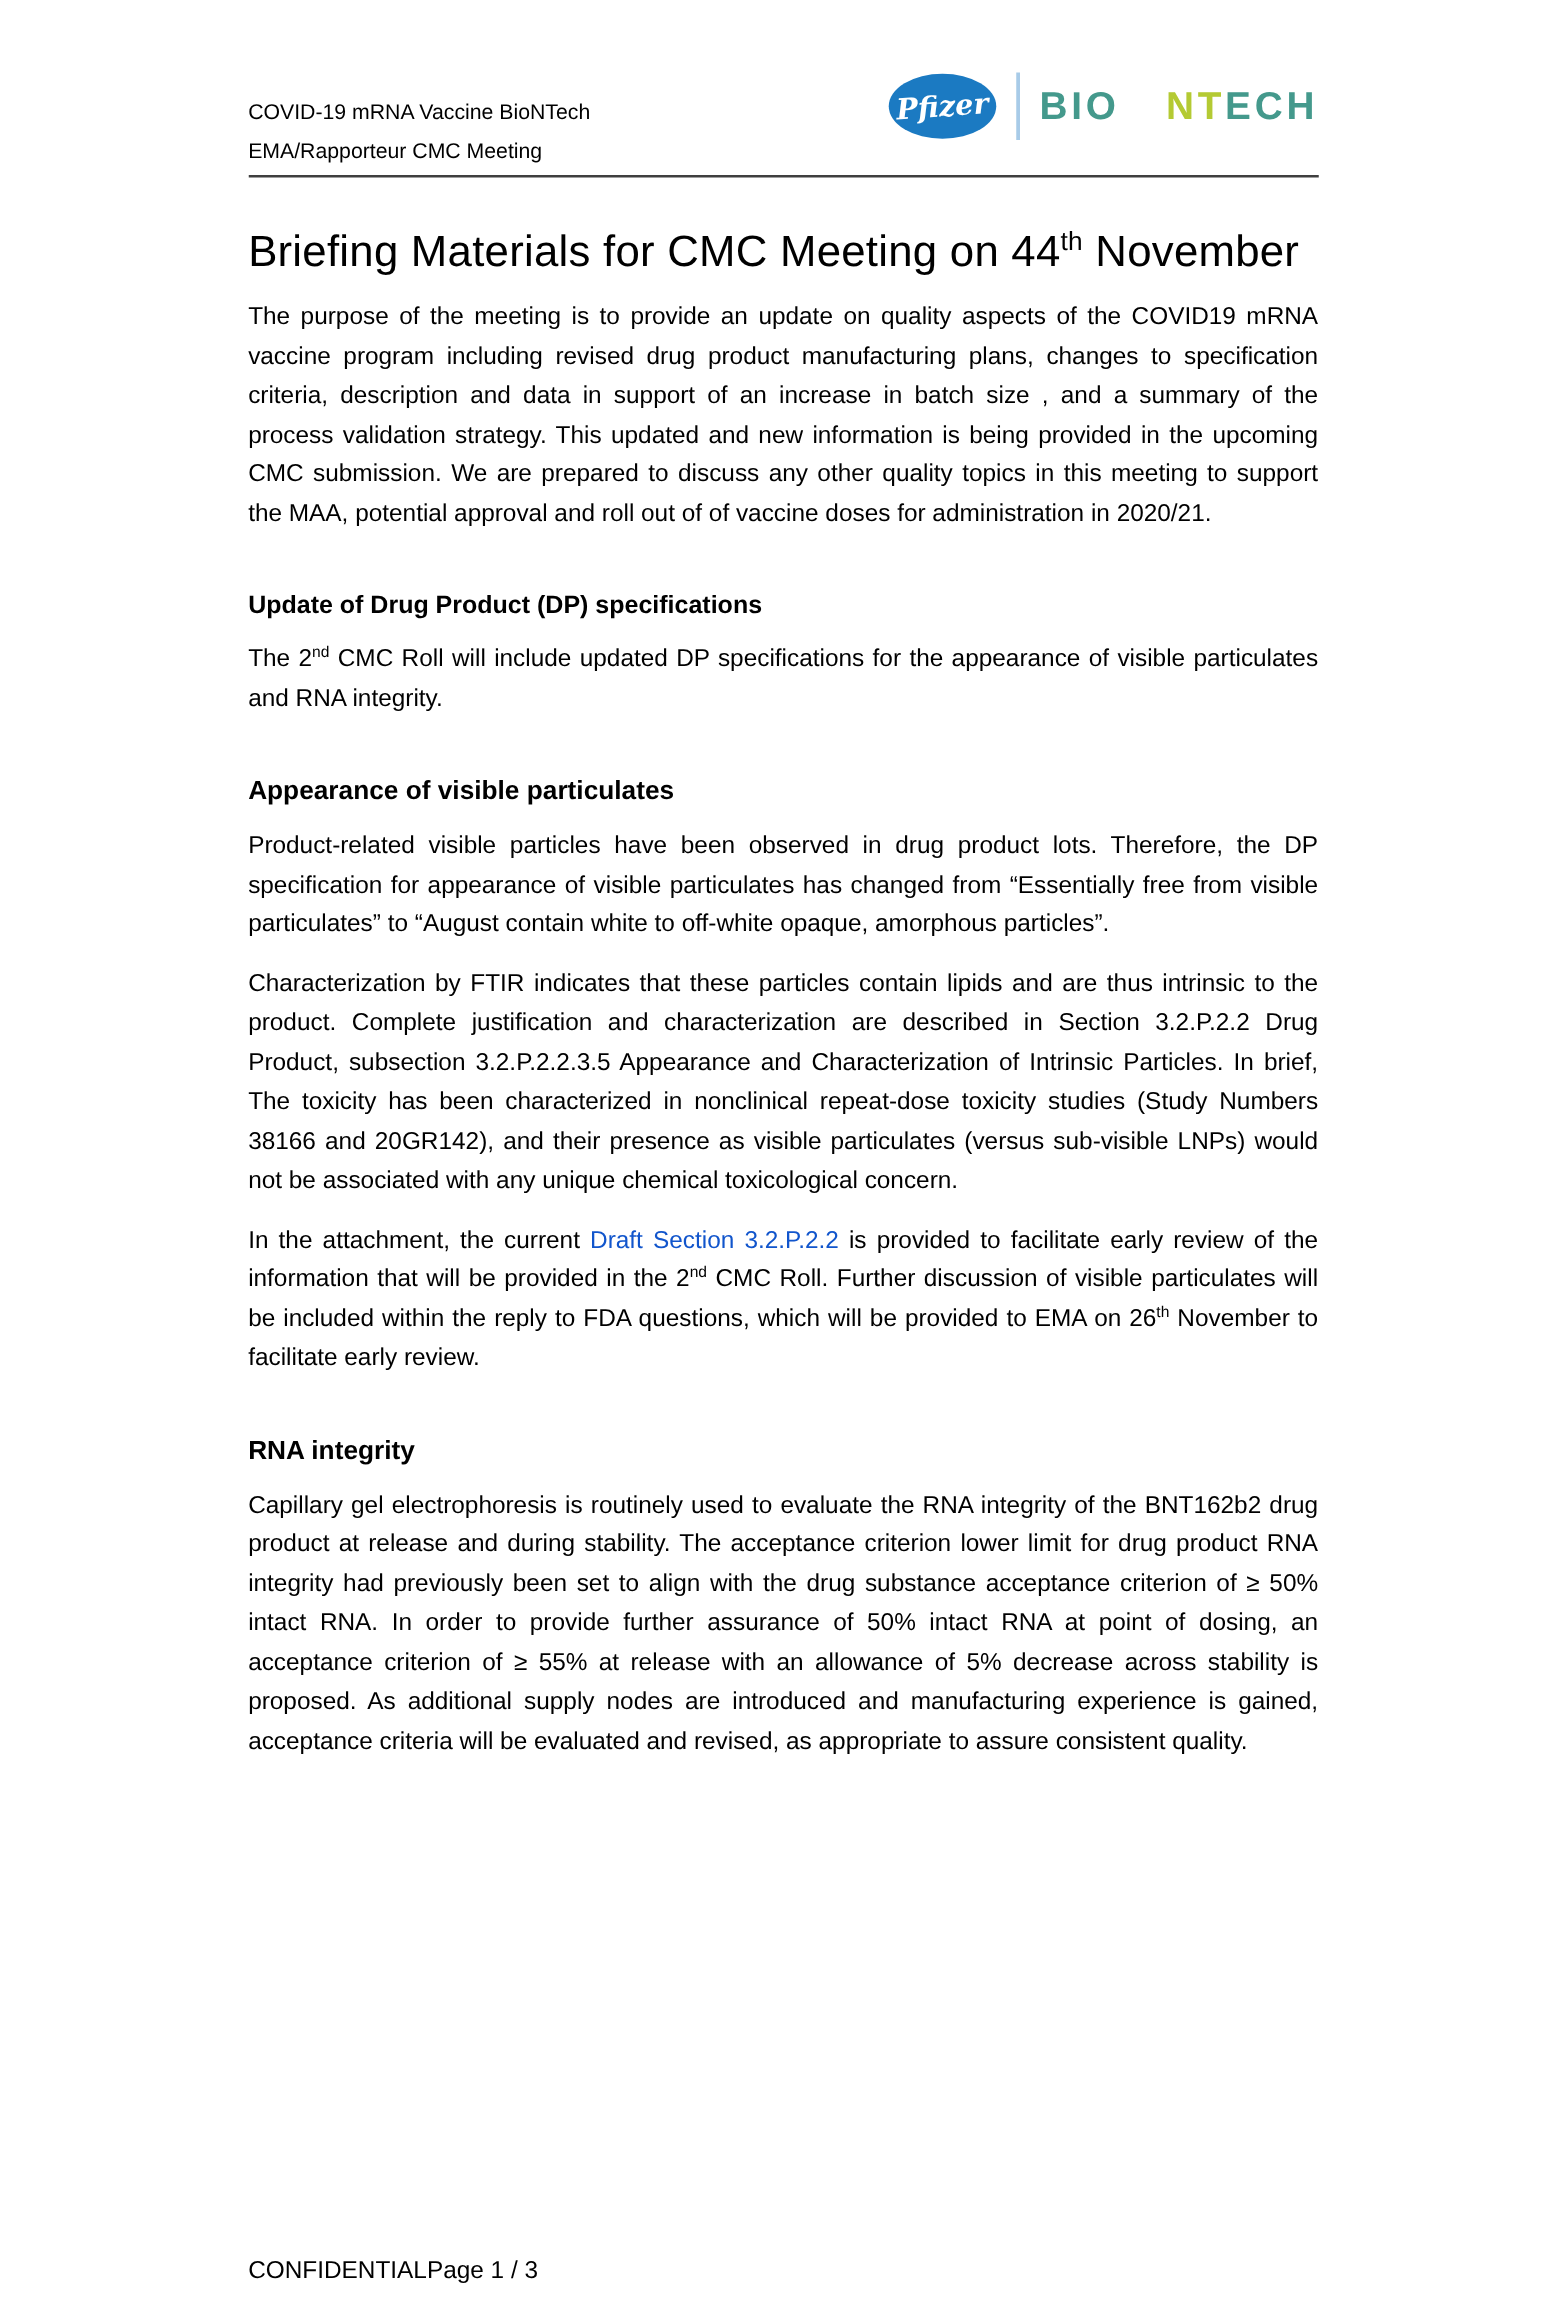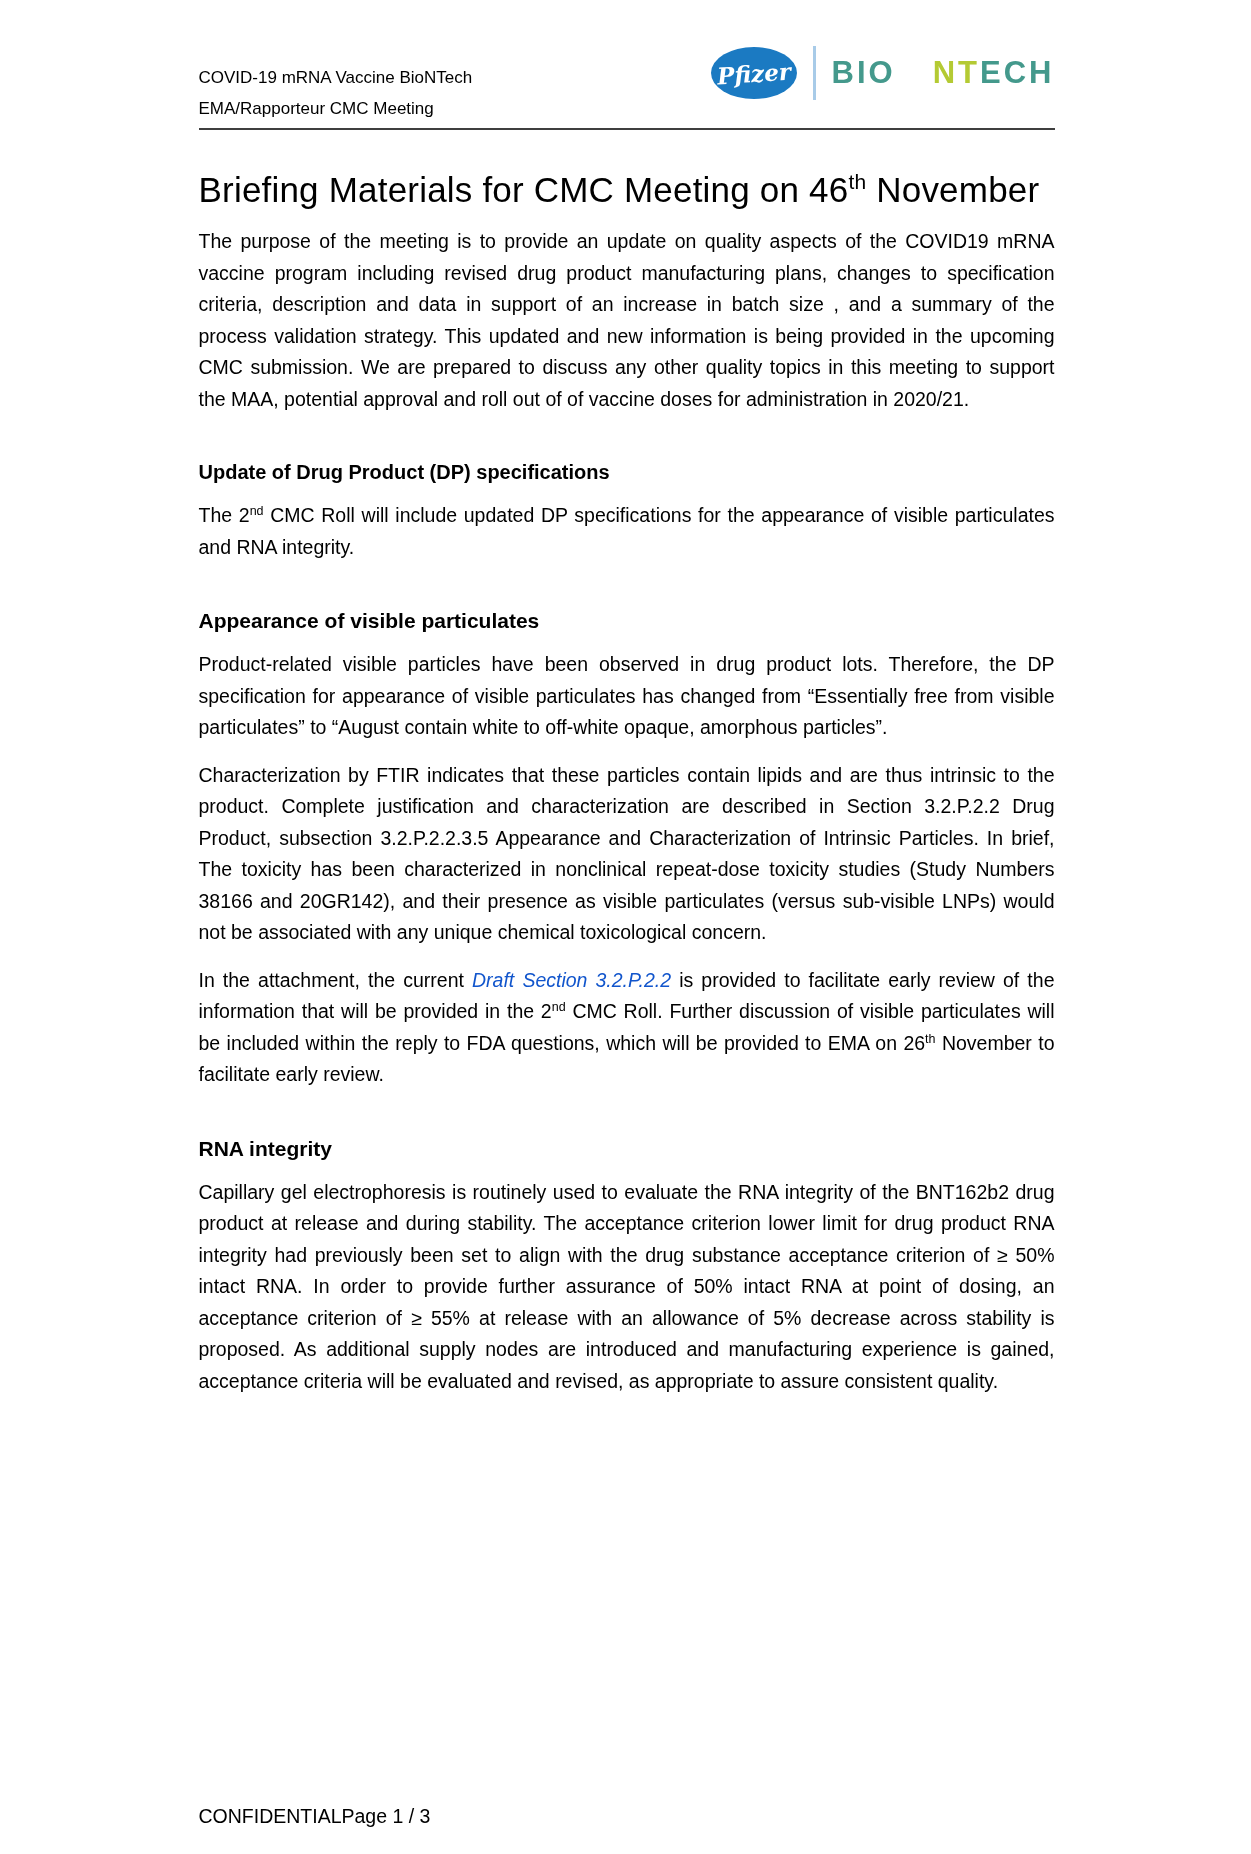--- a/index.html
+++ b/index.html
@@ -11,21 +11,21 @@
     font-family: "Liberation Sans", sans-serif;
     color: #000000;
   }
   .page {
     position: relative;
     width: 1080px;
     height: 1854px;
     margin: 0 auto;
     background: #ffffff;
     box-sizing: border-box;
-    padding: 0 111px 0 113px;
+    padding: 12px 111px 0 113px;
     overflow: hidden;
   }
 
   
   .header {
     position: relative;
     height: 128px;
     border-bottom: 2px solid #3f3f3f;
   }
   .header-text {
@@ -103,21 +103,20 @@
     margin: 46px 0 0 0;
     font-size: 21px;
     font-weight: bold;
   }
   .space-after-title { margin-top: 20px; }
 
   a.doc-link {
     color: var(--link, #1155CC);
     text-decoration: none;
     cursor: pointer;
-    font-style: italic;
   }
 
   
   .footer {
     position: absolute;
     left: 113px;
     right: 111px;
     bottom: 26px;
     display: flex;
     justify-content: flex-start;
@@ -136,21 +135,21 @@
     </div>
     <div class="logos">
       <div class="pfizer-oval">
         <span>Pfizer</span>
       </div>
       <div class="logo-divider"></div>
       <div class="biontech-mark"><span class="bt-teal">BIO</span><span class="bt-lime">NT</span><span class="bt-teal">ECH</span></div>
     </div>
   </div>
 
-  <h1 class="doc-title"><span>Briefing Materials for CMC Meeting on 46</span><sup>th</sup><span> November</span></h1>
+  <h1 class="doc-title"><span>Briefing Materials for CMC Meeting on 44</span><sup>th</sup><span> November</span></h1>
 
   <p class="body-text">The purpose of the meeting is to provide an update on quality aspects of the COVID19 mRNA vaccine program including revised drug product manufacturing plans, changes to specification criteria, description and data in support of an increase in batch size , and a summary of the process validation strategy. This updated and new information is being provided in the upcoming CMC submission. We are prepared to discuss any other quality topics in this meeting to support the MAA, potential approval and roll out of of vaccine doses for administration in 2020/21.</p>
 
   <h2 class="section-heading">Update of Drug Product (DP) specifications</h2>
   <p class="body-text"><span>The 2</span><sup>nd</sup><span> CMC Roll will include updated DP specifications for the appearance of visible particulates and RNA integrity.</span></p>
 
   <h3 class="sub-heading">Appearance of visible particulates</h3>
   <p class="body-text space-after-title">Product-related visible particles have been observed in drug product lots. Therefore, the DP specification for appearance of visible particulates has changed from “Essentially free from visible particulates” to “August contain white to off-white opaque, amorphous particles”.</p>
   <p class="body-text">Characterization by FTIR indicates that these particles contain lipids and are thus intrinsic to the product. Complete justification and characterization are described in Section 3.2.P.2.2 Drug Product, subsection 3.2.P.2.2.3.5 Appearance and Characterization of Intrinsic Particles. In brief, The toxicity has been characterized in nonclinical repeat-dose toxicity studies (Study Numbers 38166 and 20GR142), and their presence as visible particulates (versus sub-visible LNPs) would not be associated with any unique chemical toxicological concern.</p>
   <p class="body-text"><span>In the attachment, the current </span><a class="doc-link">Draft Section 3.2.P.2.2</a><span> is provided to facilitate early review of the information that will be provided in the 2</span><sup>nd</sup><span> CMC Roll. Further discussion of visible particulates will be included within the reply to FDA questions, which will be provided to EMA on 26</span><sup>th</sup><span> November to facilitate early review.</span></p>

